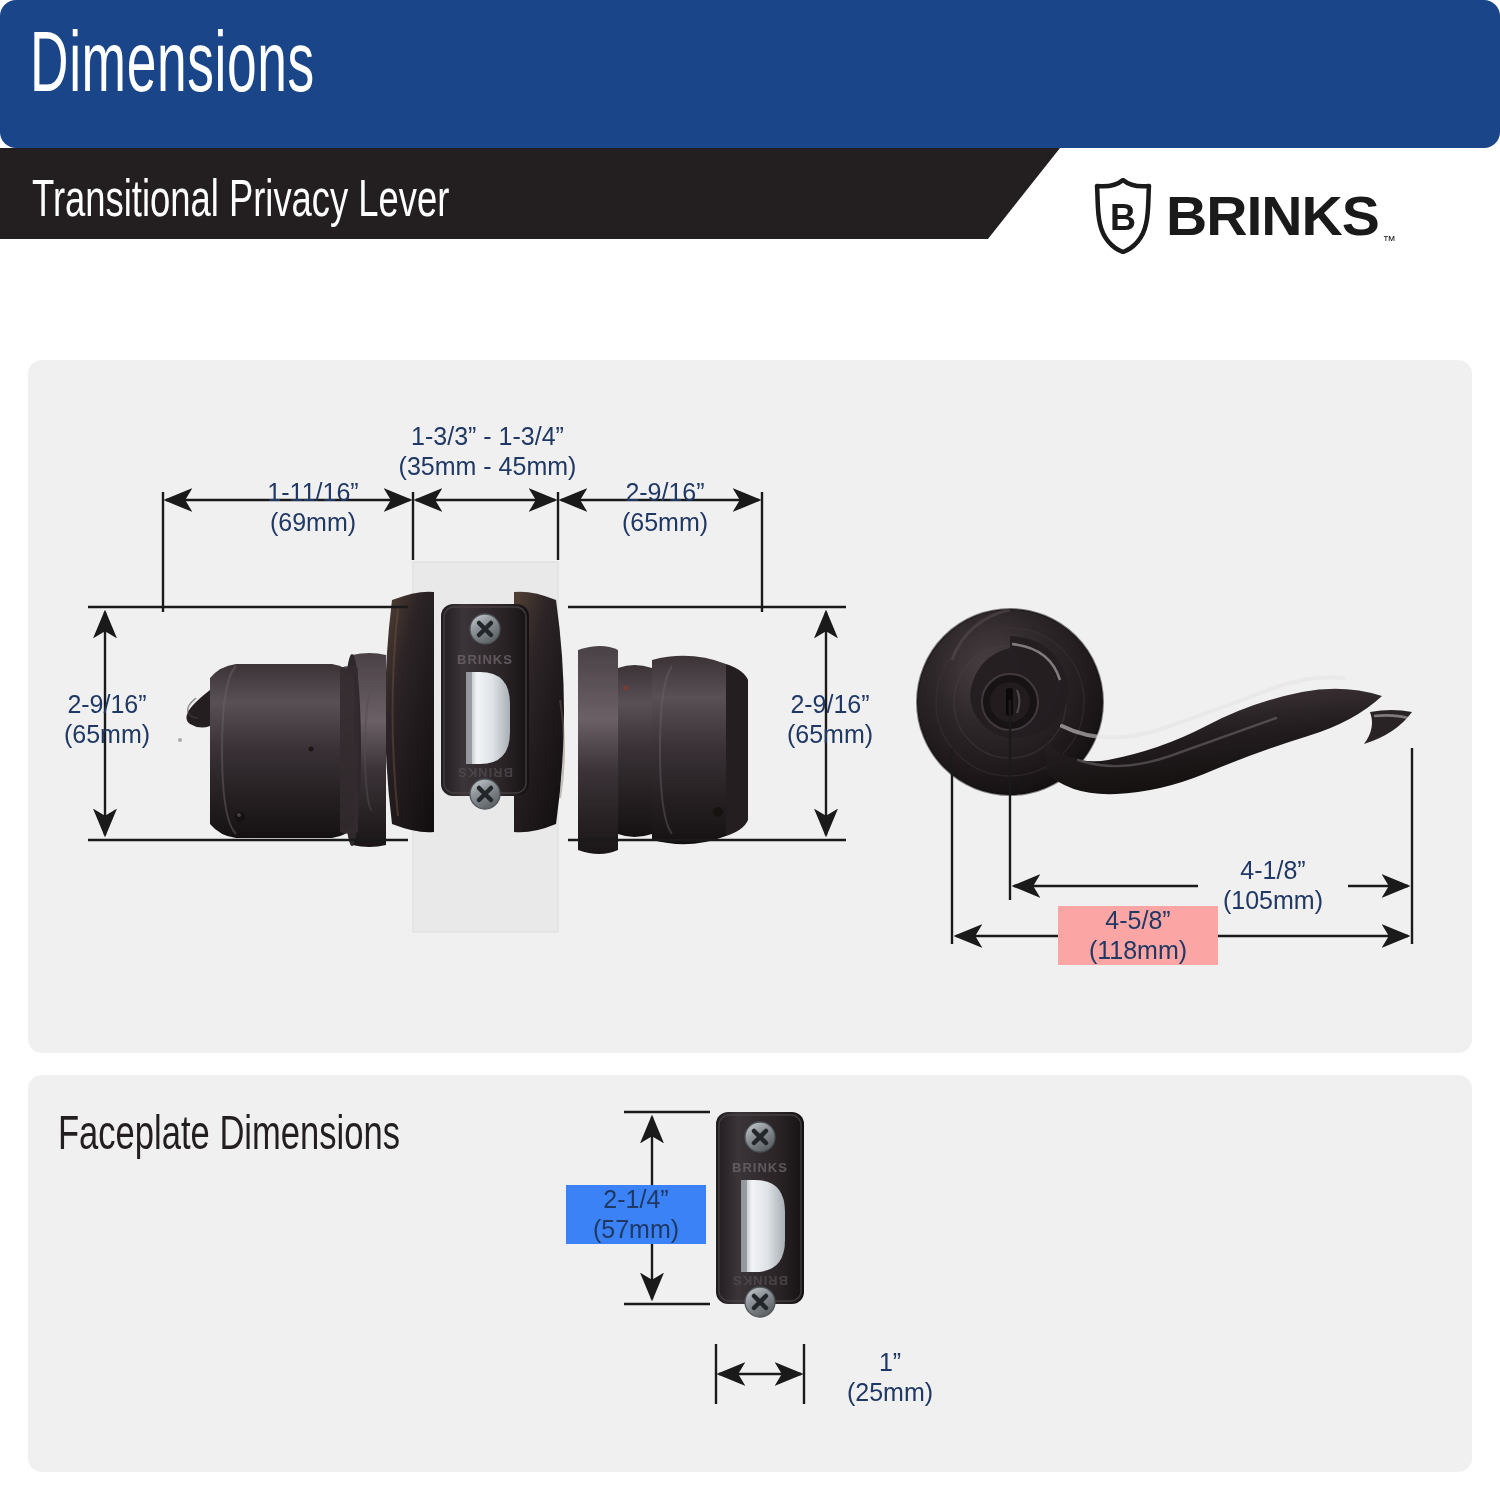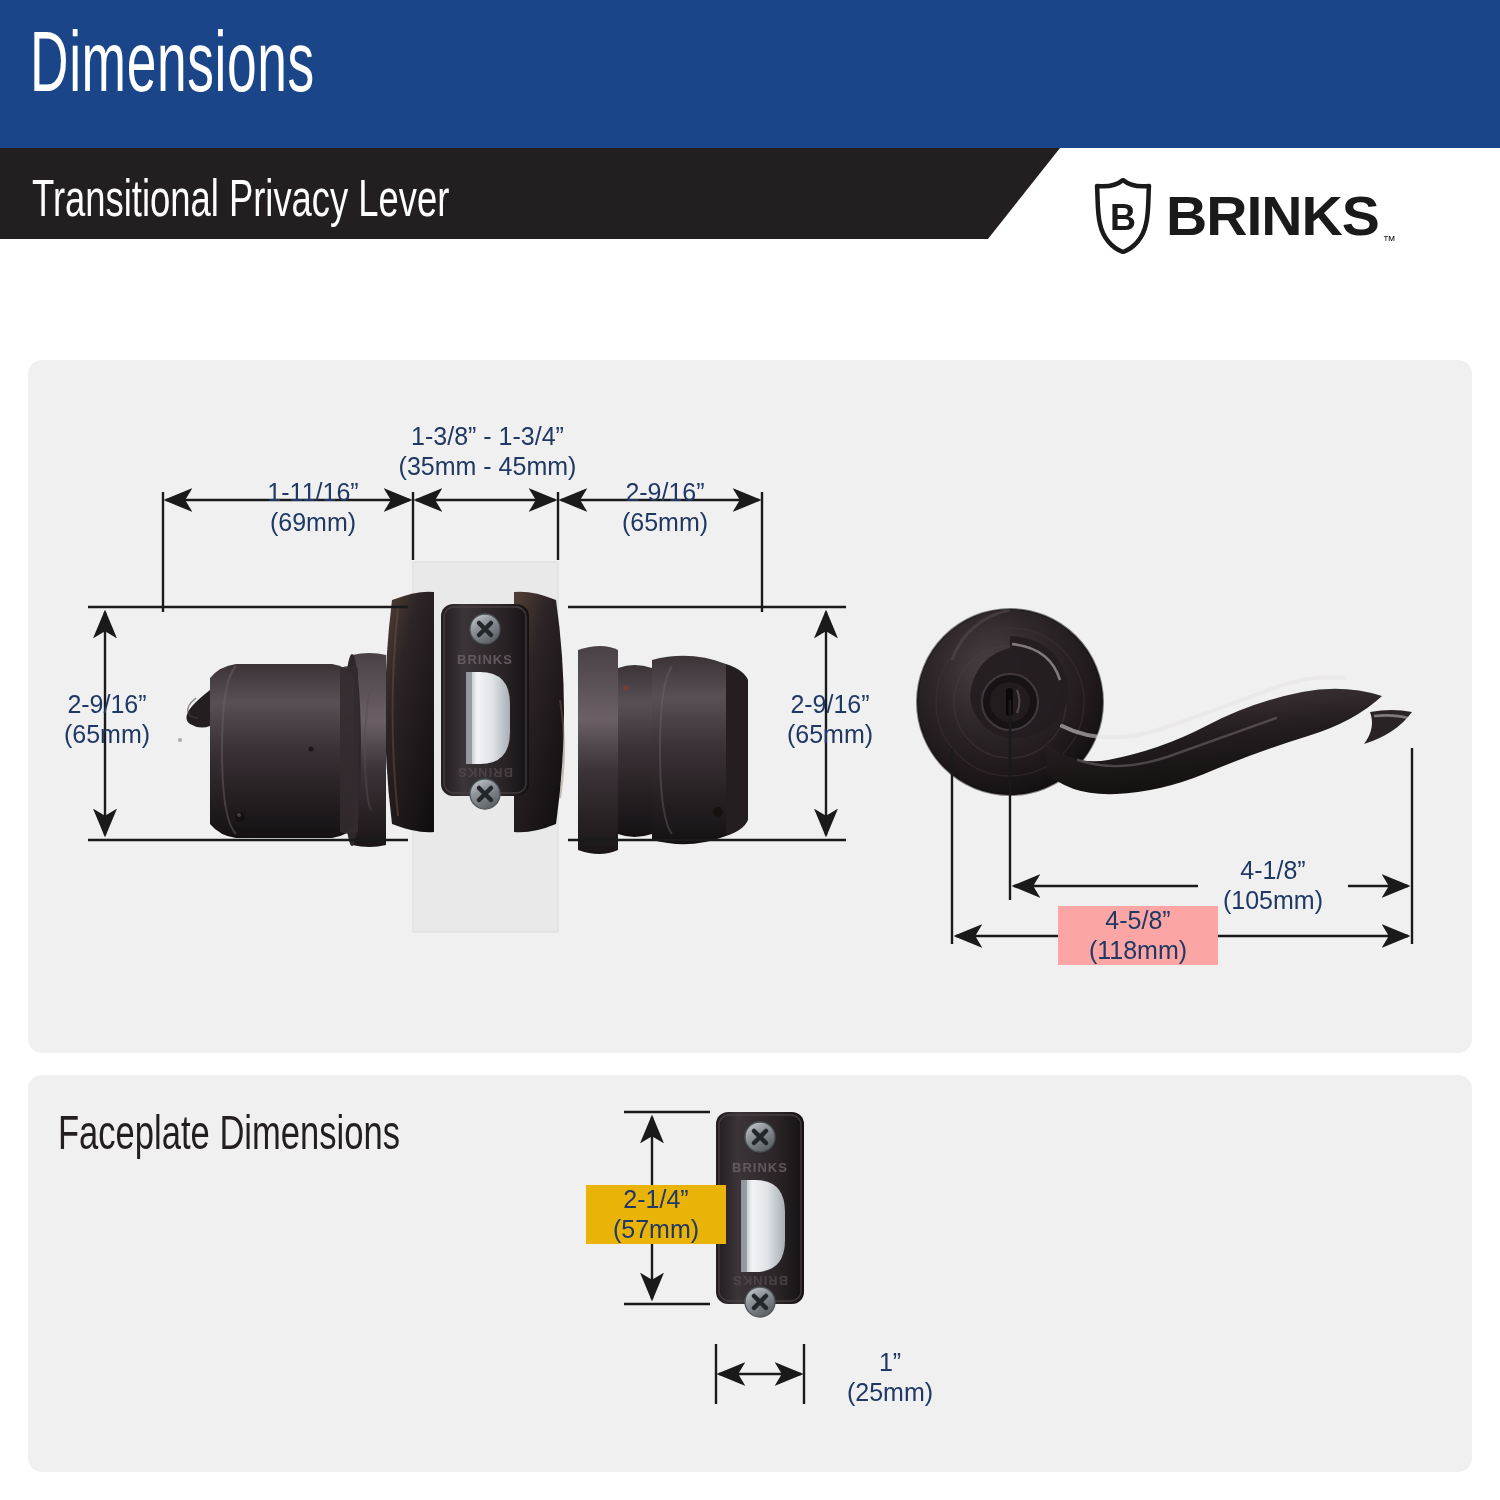--- a/index.html
+++ b/index.html
@@ -6,20 +6,21 @@
   body{
     width:1500px;height:1500px;
     background:#ffffff;
     font-family:"Liberation Sans","DejaVu Sans",sans-serif;
     overflow:hidden;position:relative;
   }
   
   .hdr-blue{
     position:absolute;left:0;top:0;width:1500px;height:148px;
     background:#1a4689;
+    border-radius:16px;
   }
   .hdr-title{
     position:absolute;left:30px;top:18px;
     font-size:86px;line-height:1;
     color:#ffffff;
     font-family:"Liberation Sans Narrow","Liberation Sans",sans-serif;
     font-weight:400;
     transform:scaleX(0.62);transform-origin:left top;
     letter-spacing:1px;
     white-space:nowrap;
@@ -314,21 +315,21 @@
     <line x1="719" y1="1374" x2="801" y2="1374" marker-start="url(#arrL)" marker-end="url(#arrR)"></line>
   </g>
 </svg>
 
 <div class="dim l2" style="left:218px;top:478px;width:190px;">
   <div>1-11/16”</div>
   <div>(69mm)</div>
 </div>
 
 <div class="dim l2" style="left:380px;top:422px;width:215px;">
-  <div>1-3/8” - 1-3/4”</div>
+  <div>1-3/3” - 1-3/4”</div>
   <div>(35mm - 45mm)</div>
 </div>
 
 <div class="dim l2" style="left:570px;top:478px;width:190px;">
   <div>2-9/16”</div>
   <div>(65mm)</div>
 </div>
 
 <div class="dim l2" style="left:42px;top:690px;width:130px;">
   <div>2-9/16”</div>
@@ -343,21 +344,21 @@
 <div class="dim l2" style="left:1198px;top:856px;width:150px;background:#f0f0f0;">
   <div>4-1/8”</div>
   <div>(105mm)</div>
 </div>
 
 <div class="dim l2" style="left:1058px;top:906px;width:160px;background:#fca5a5;">
   <div>4-5/8”</div>
   <div>(118mm)</div>
 </div>
 
-<div class="dim l2" style="left:586px;top:1185px;width:140px;background:#eab308;">
+<div class="dim l2" style="left:566px;top:1185px;width:140px;background:#3b82f6;">
   <div>2-1/4”</div>
   <div>(57mm)</div>
 </div>
 
 <div class="dim l2" style="left:830px;top:1348px;width:120px;">
   <div>1”</div>
   <div>(25mm)</div>
 </div>
 
 </body></html>

